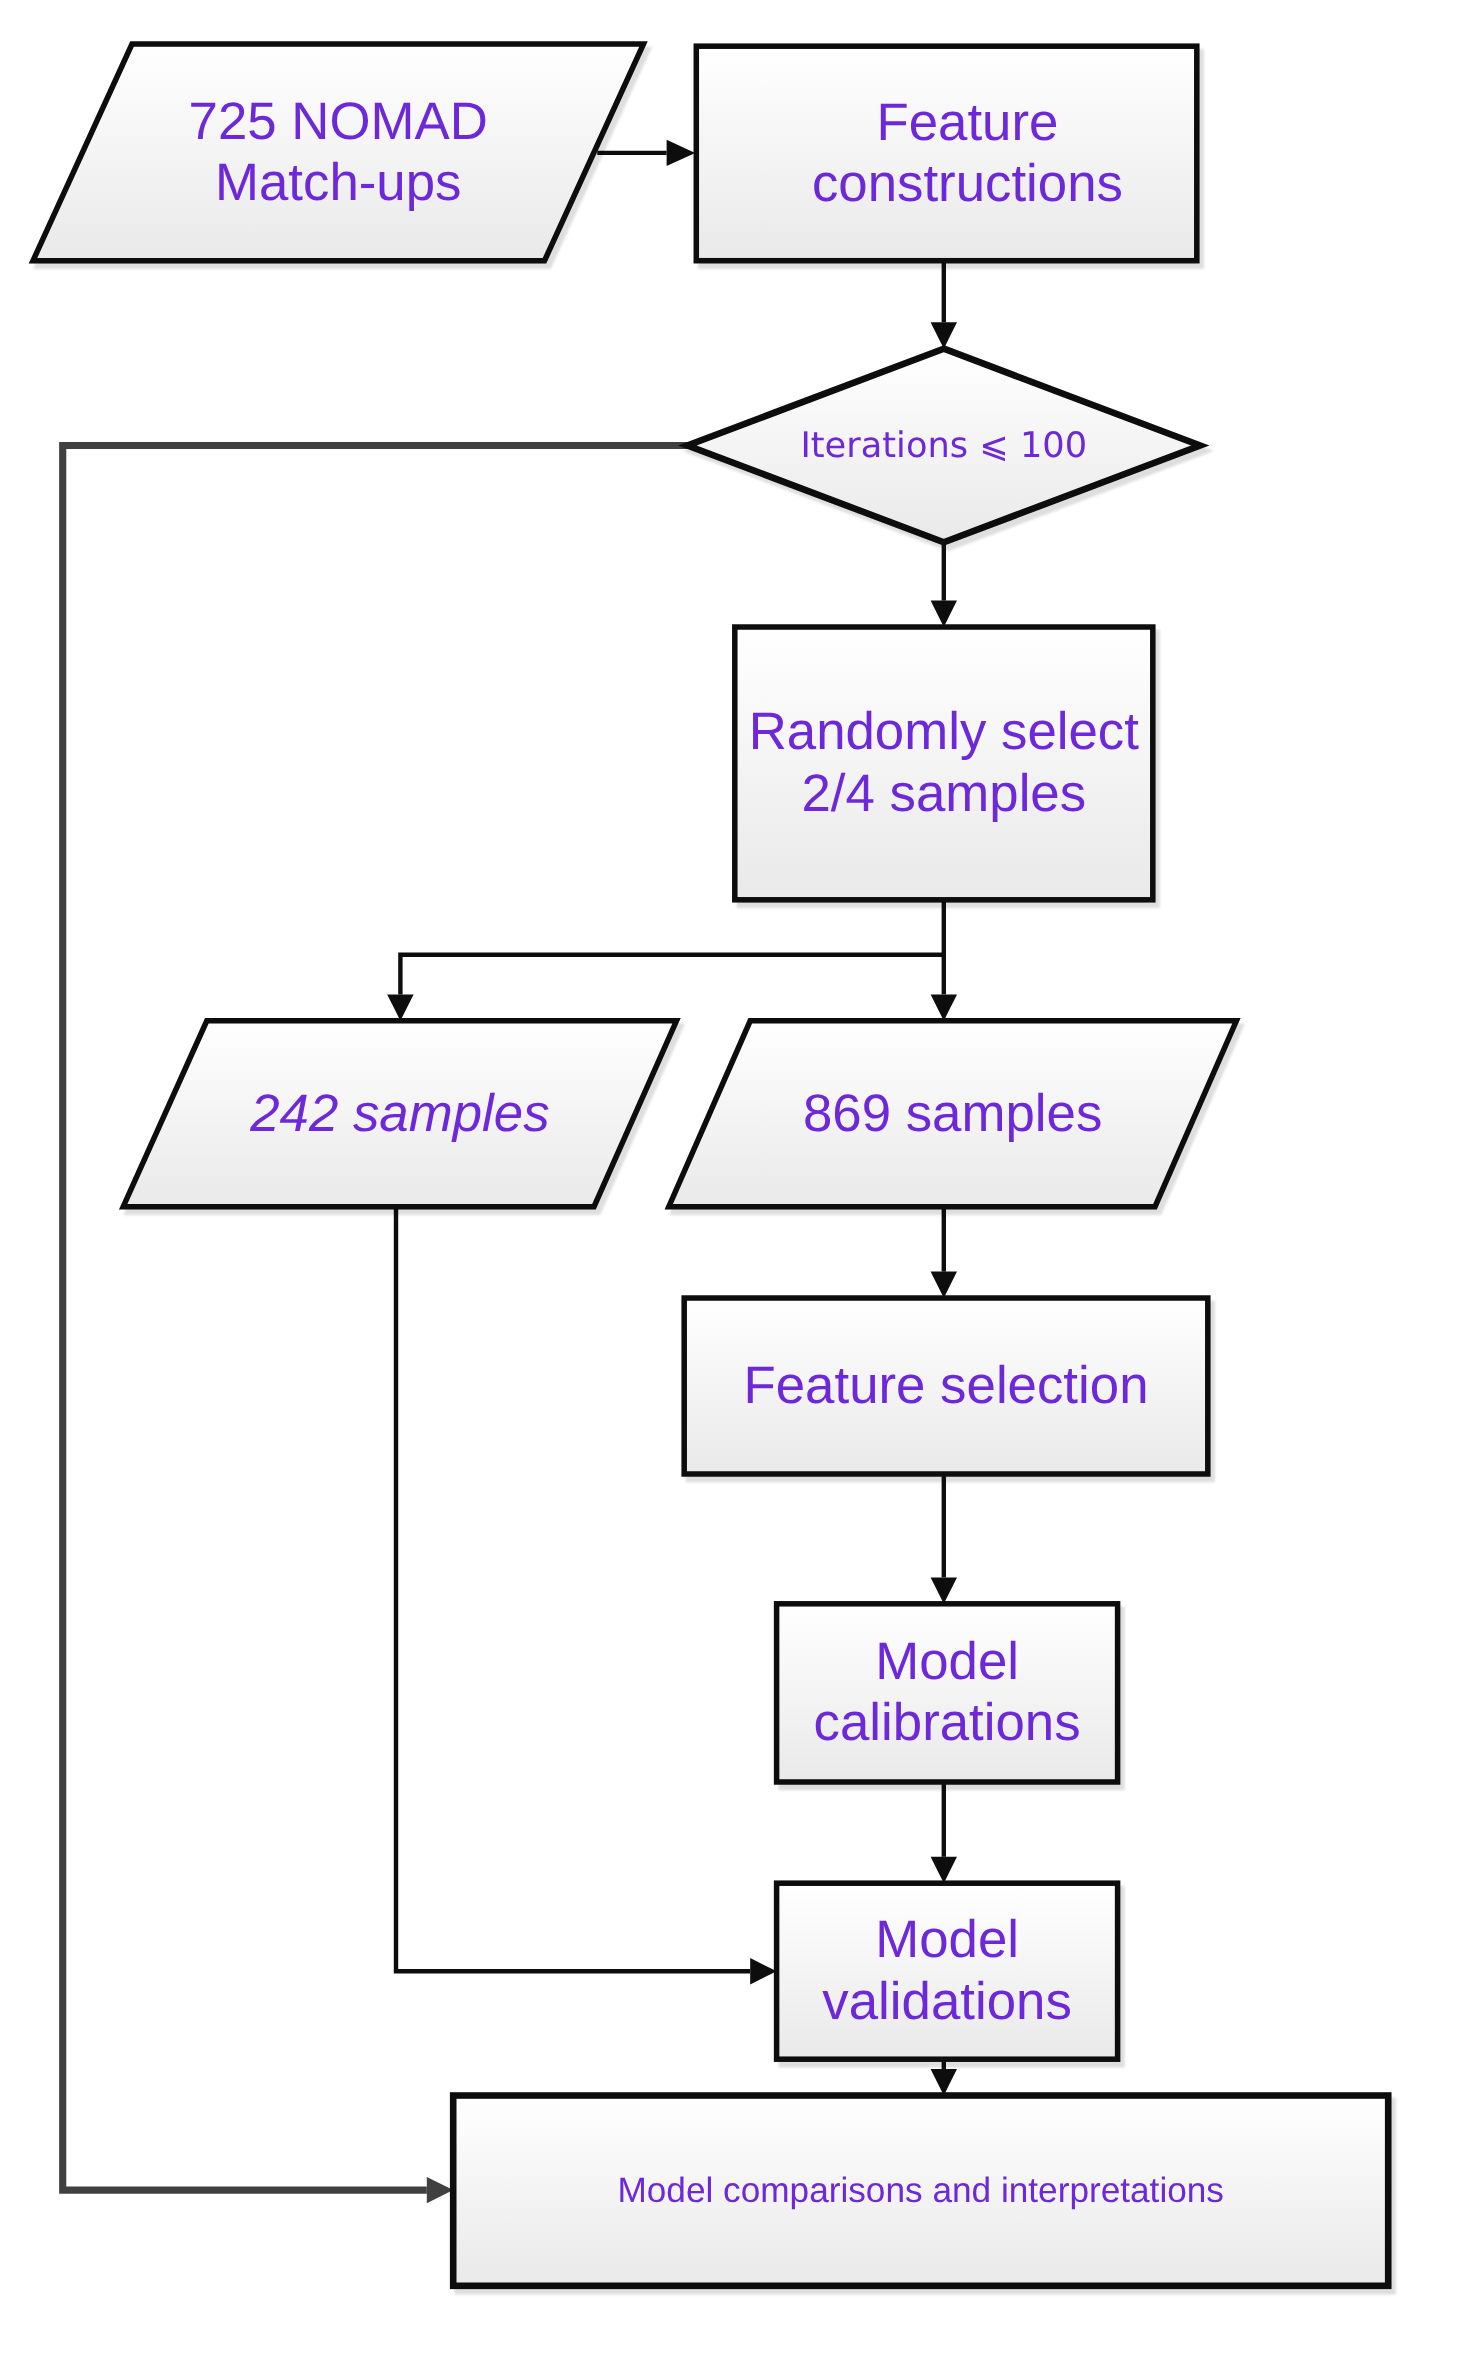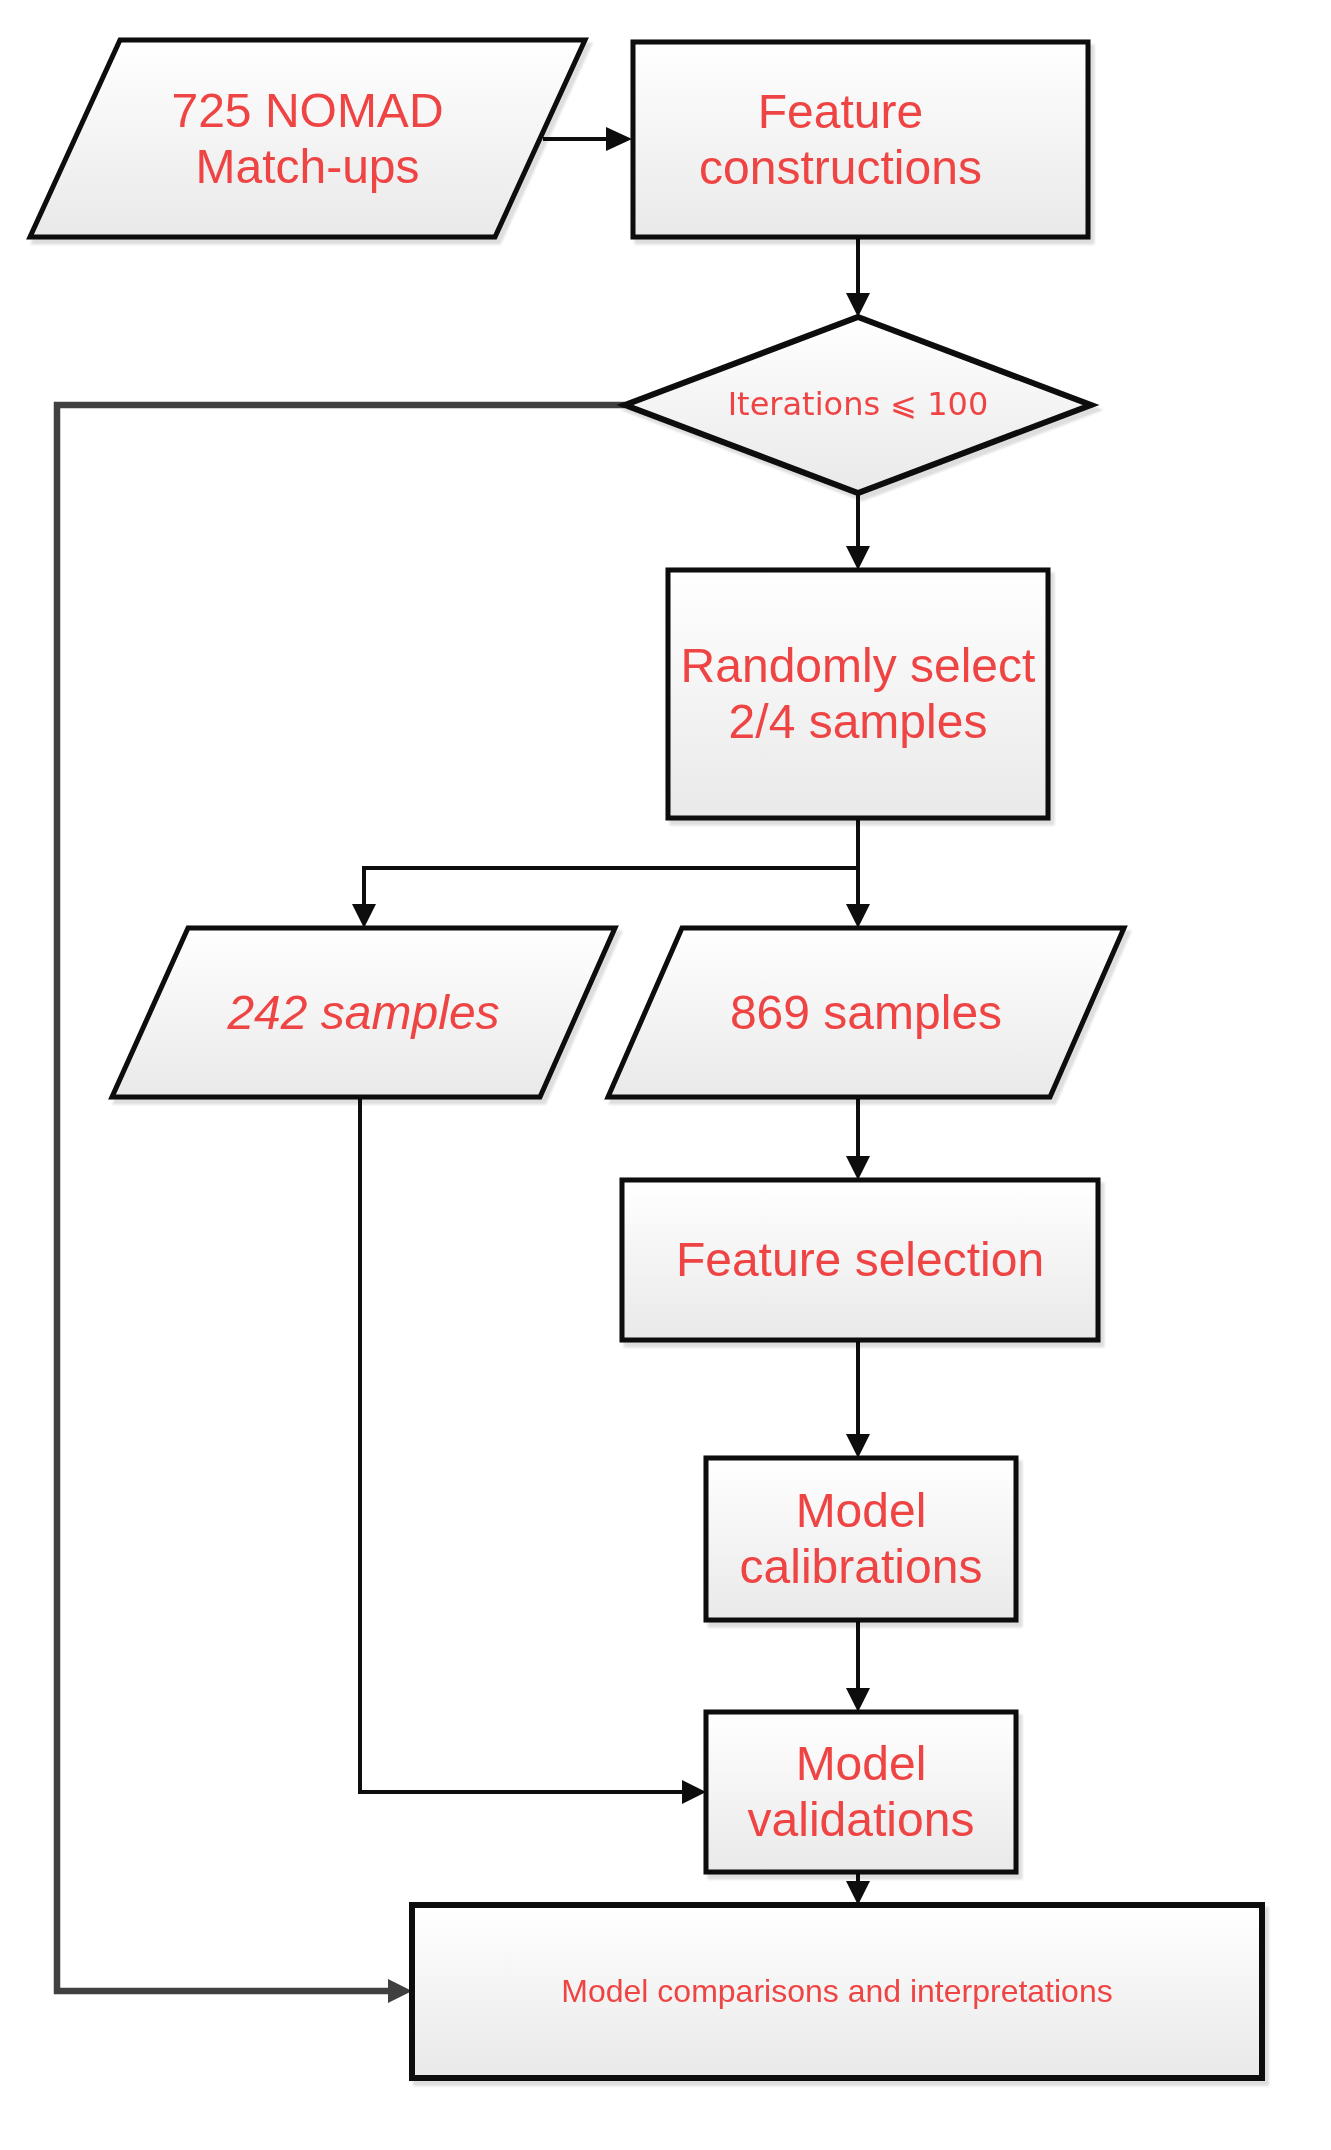--- a/index.html
+++ b/index.html
@@ -23,21 +23,21 @@
   }
   .node-label {
     position: absolute;
     display: flex;
     align-items: center;
     justify-content: center;
     text-align: center;
     font-family: "Liberation Sans", sans-serif;
     font-size: 48px;
     line-height: 1.16;
-    color: #ef4444;
+    color: #6d28d9;
     white-space: pre-line;
     pointer-events: none;
   }
   .node-label.decision {
     font-family: "DejaVu Sans", "Liberation Sans", sans-serif;
     font-size: 32px;
   }
   .node-label.wide {
     font-size: 32px;
   }
@@ -125,21 +125,21 @@
     <polygon class="shape" points="682,928 1124,928 1050,1097 608,1097" filter="url(#softShadow)"></polygon>
     <rect class="shape" x="622" y="1180" width="476" height="160" filter="url(#softShadow)"></rect>
     <rect class="shape" x="706" y="1458" width="310" height="162" filter="url(#softShadow)"></rect>
     <rect class="shape" x="706" y="1712" width="310" height="160" filter="url(#softShadow)"></rect>
     <rect class="shape thick" x="412" y="1905" width="850" height="173" filter="url(#softShadow)"></rect>
   </svg>
 
   <div class="node-label" style="left:30px; top:40px; width:555px; height:197px;">725 NOMAD
 Match-ups</div>
 
-  <div class="node-label" style="left:613px; top:42px; width:455px; height:195px;">Feature
+  <div class="node-label" style="left:652px; top:42px; width:455px; height:195px;">Feature
 constructions</div>
 
   <div class="node-label decision" style="left:625px; top:317px; width:466px; height:176px;">Iterations ⩽ 100</div>
 
   <div class="node-label" style="left:668px; top:570px; width:380px; height:248px;">Randomly select
 2/4 samples</div>
 
   <div class="node-label" style="left:112px; top:928px; width:503px; height:169px;font-style:italic;">242 samples</div>
 
   <div class="node-label" style="left:608px; top:928px; width:516px; height:169px;">869 samples</div>

